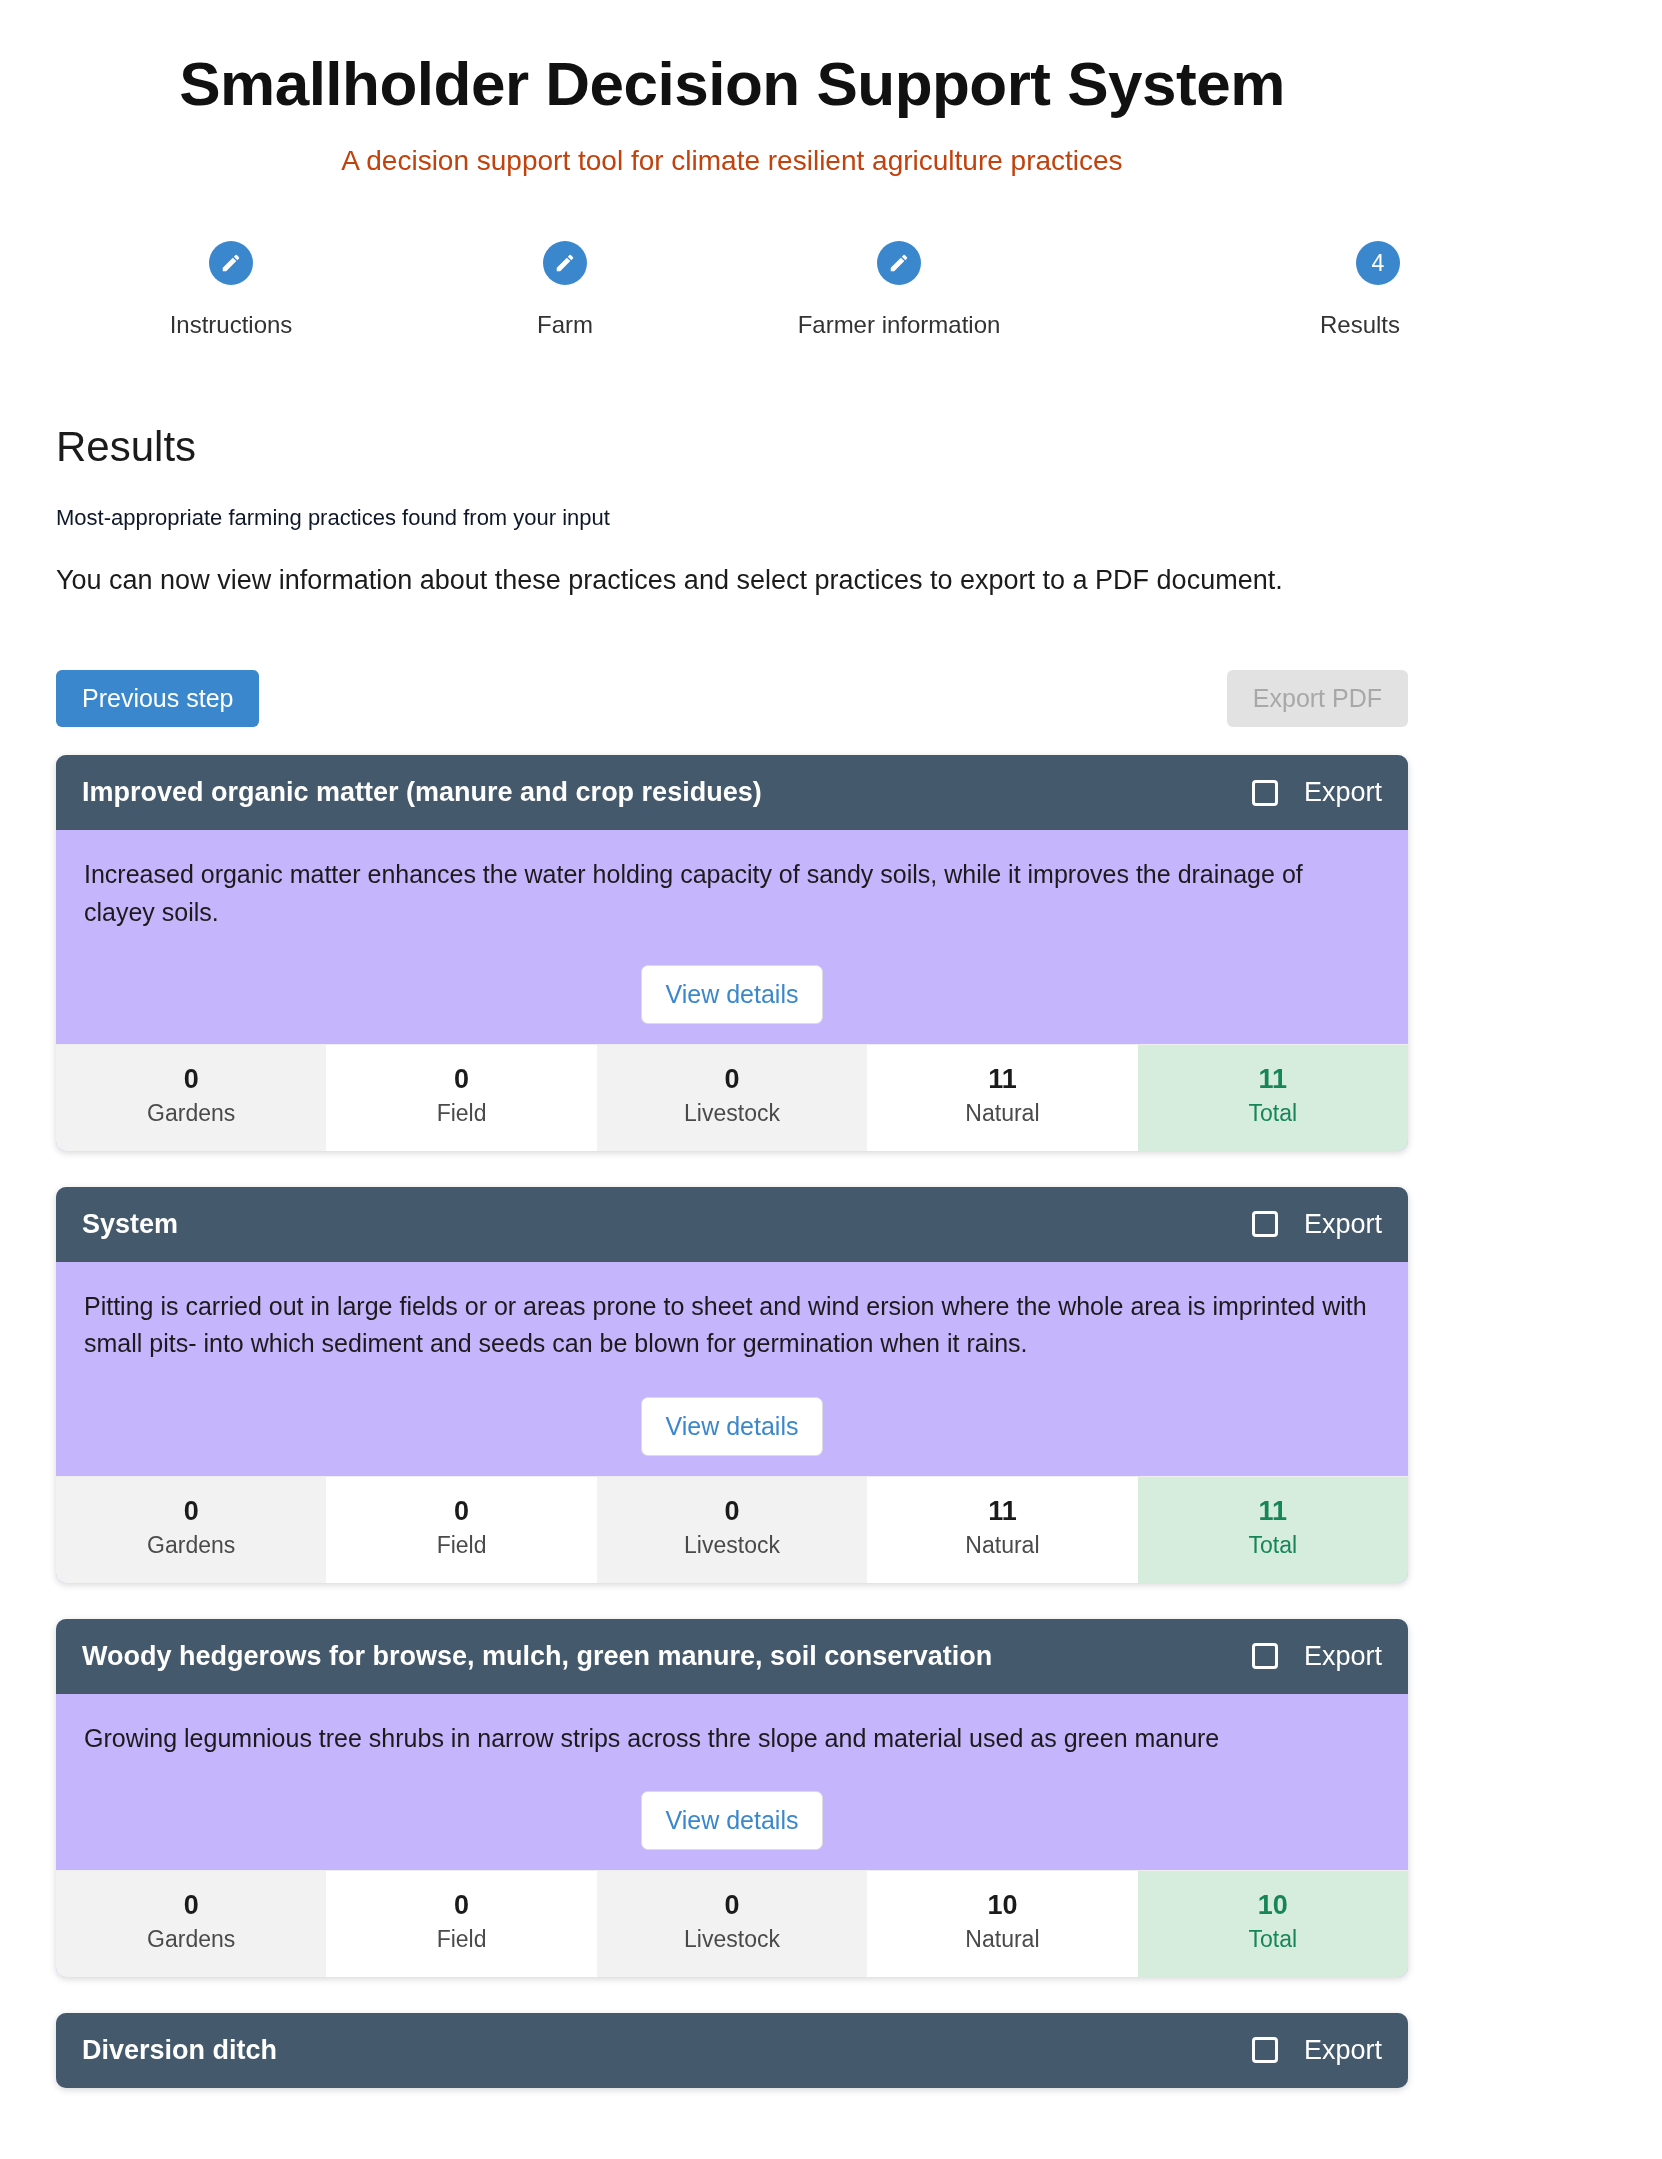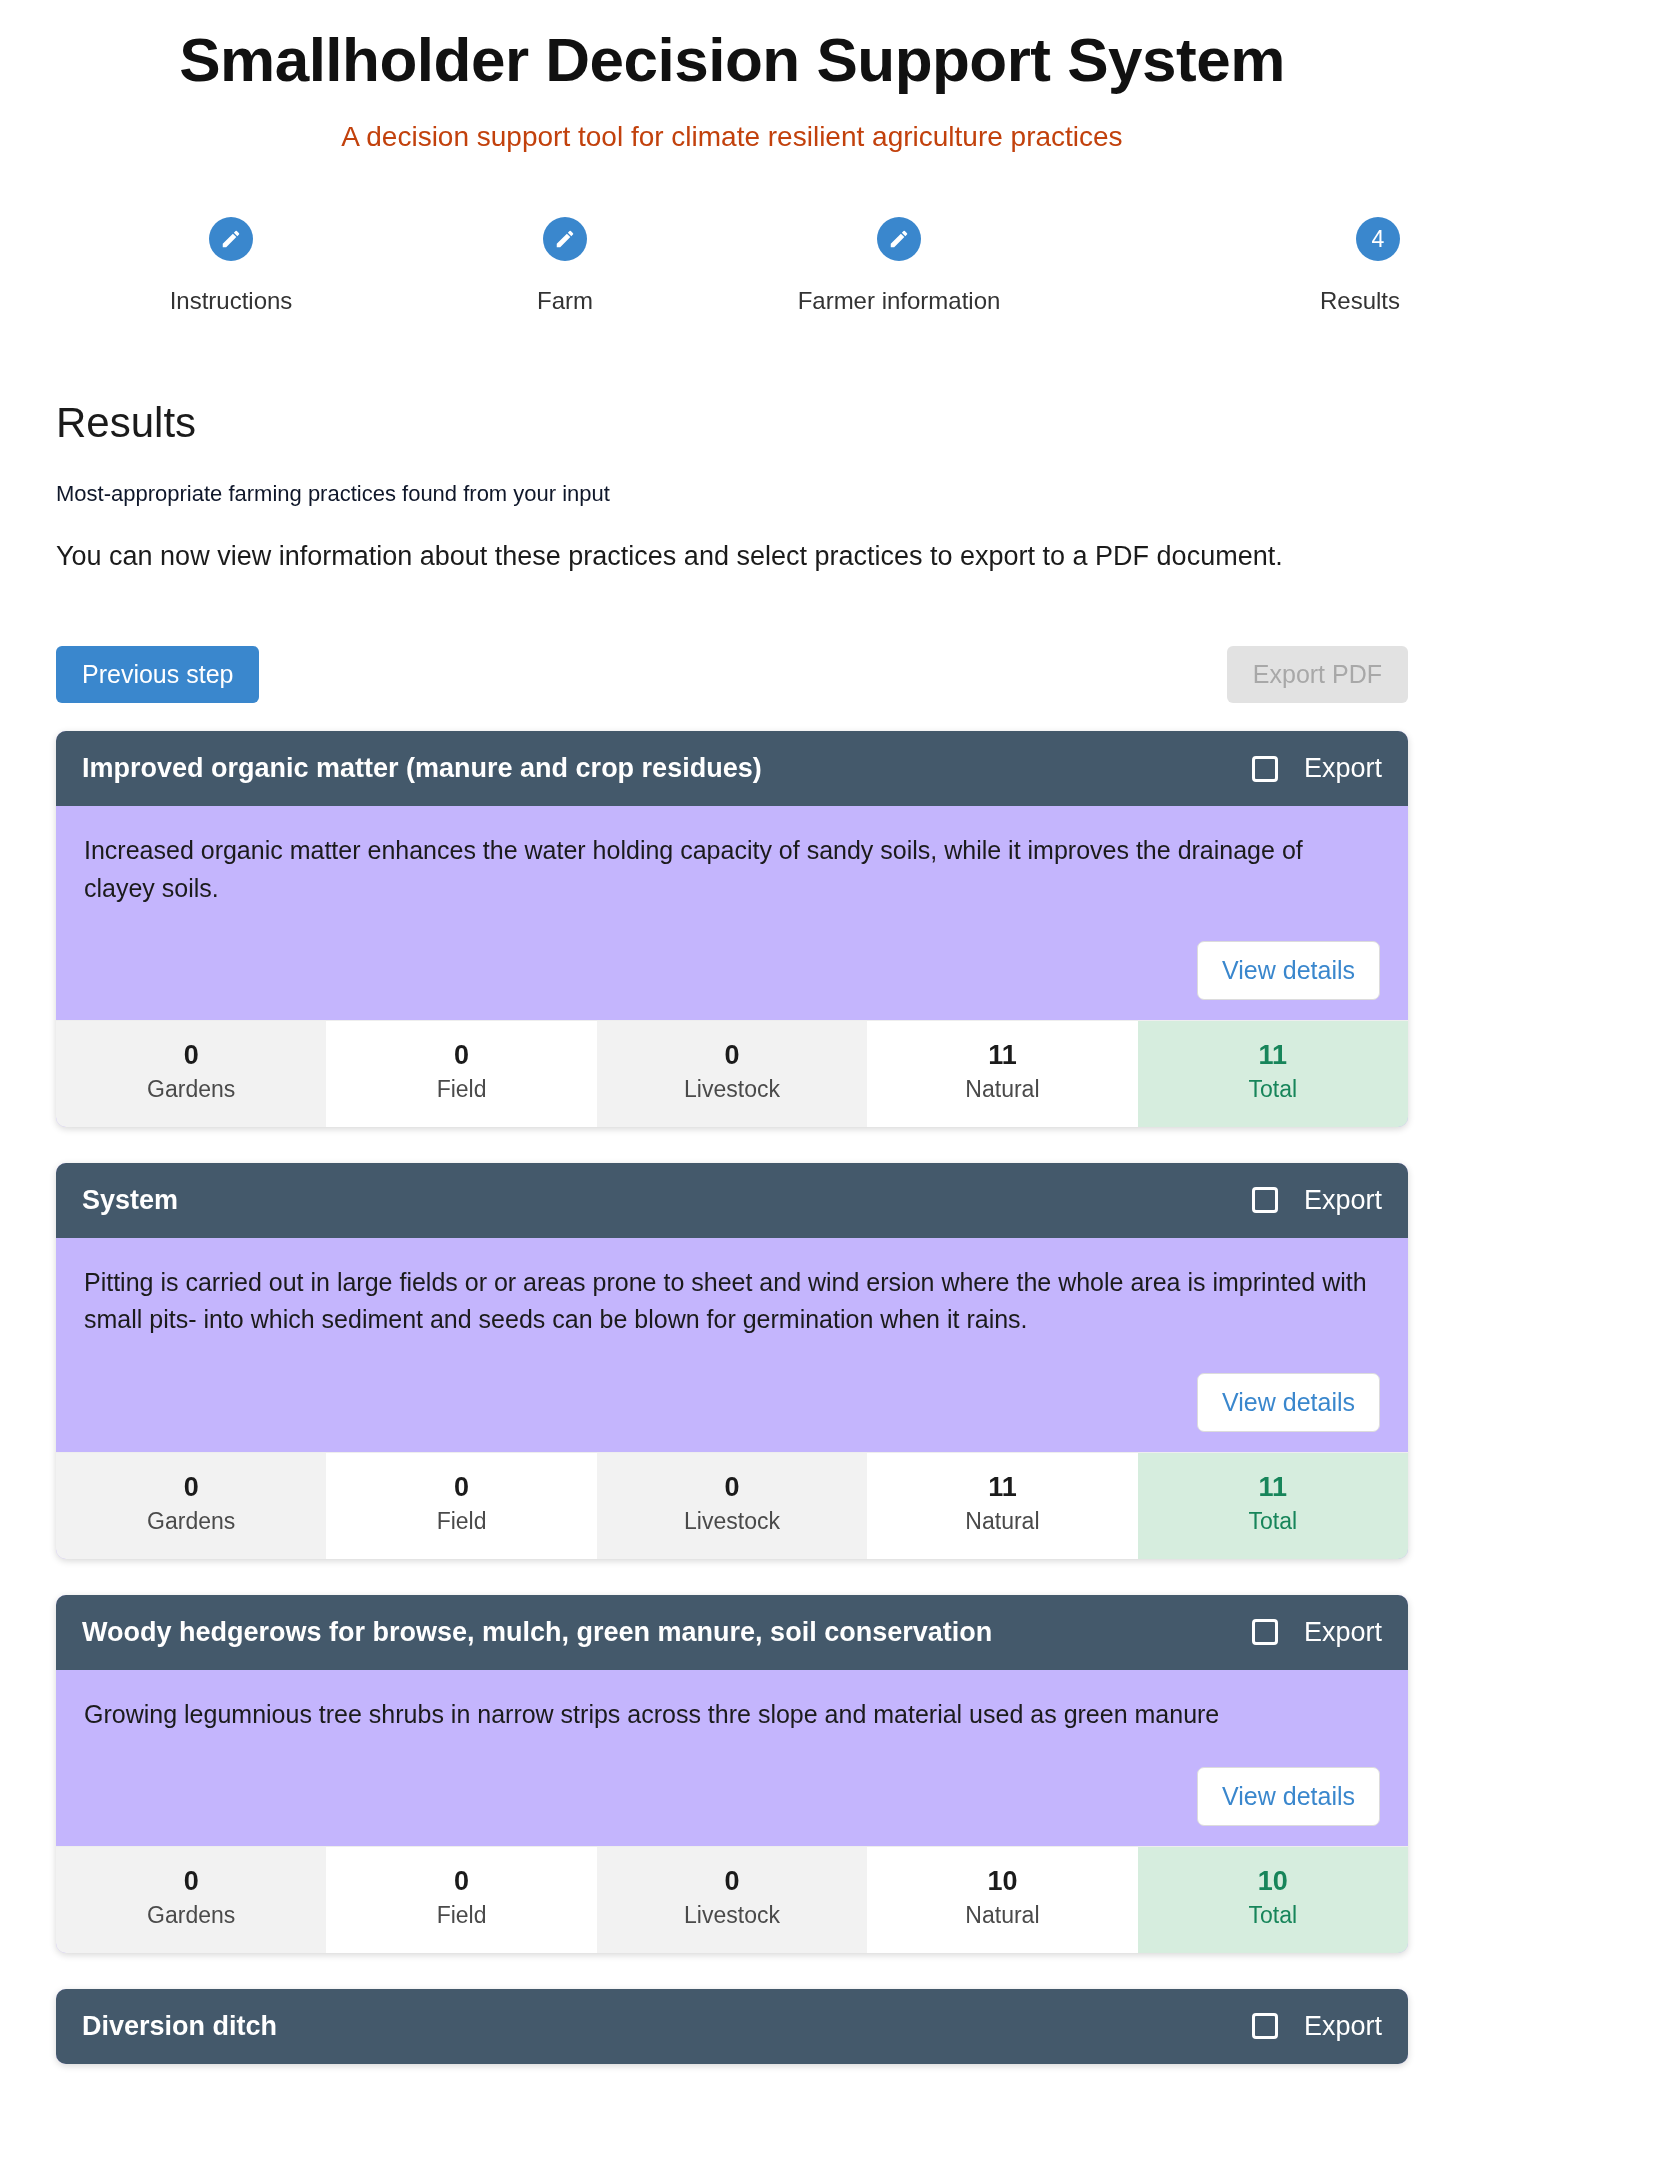--- a/index.html
+++ b/index.html
@@ -3,21 +3,21 @@
 <meta charset="utf-8">
 <style>
   * { box-sizing: border-box; }
   html, body {
     margin: 0; padding: 0;
     background: #ffffff;
     font-family: "Liberation Sans", sans-serif;
   }
   body { width: 1662px; height: 2159px; overflow: hidden; position: relative; }
 
-  .page { width: 1464px; padding: 0; }
+  .page { width: 1464px; padding: 0; margin-top: 24px; }
 
   
   .app-header { text-align: center; padding-top: 24px; }
   .app-title {
     font-size: 62px;
     font-weight: bold;
     color: #111111;
     letter-spacing: -0.5px;
     margin: 0;
     line-height: 1.15;
@@ -128,21 +128,21 @@
     border: 3px solid #ffffff;
     border-radius: 4px;
     background: transparent;
     display: inline-block;
   }
   .card-body { padding: 26px 28px 20px 28px; }
   .card-desc {
     font-size: 25px; color: #1b1b1b; line-height: 1.5;
     margin: 0;
   }
-  .card-actions { display: flex; justify-content: flex-end; margin-top: 34px; }
+  .card-actions { display: flex; justify-content: center; margin-top: 34px; }
   .view-details {
     background: #ffffff;
     border: 1px solid #dcdcdc;
     border-radius: 7px;
     color: #3a87cd;
     font-size: 25px;
     font-family: "Liberation Sans", sans-serif;
     padding: 16px 24px;
     cursor: pointer;
     line-height: 1;

